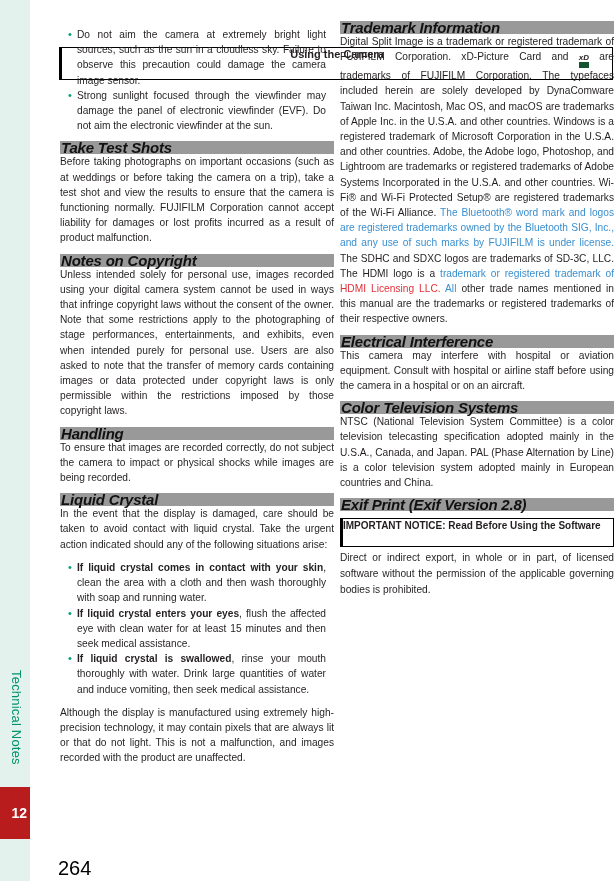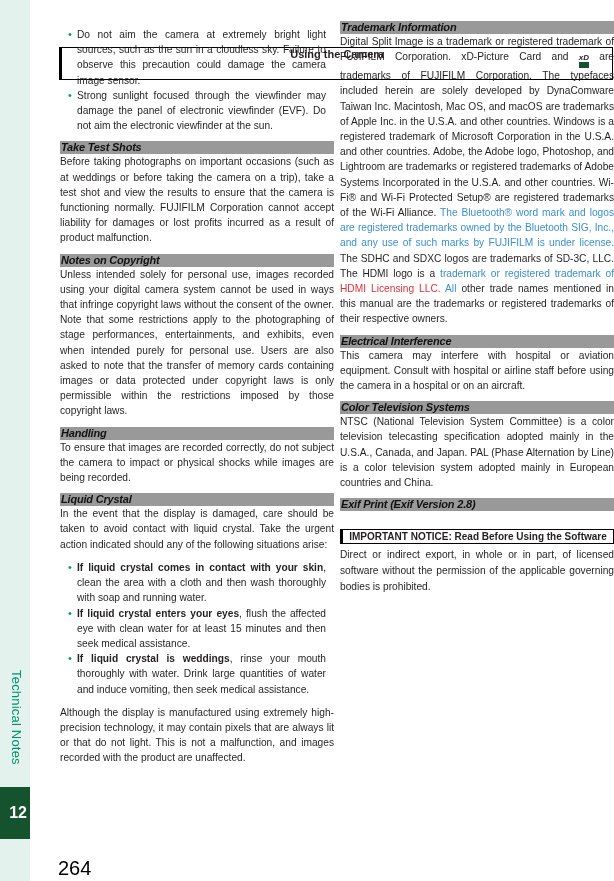--- a/index.html
+++ b/index.html
@@ -1,40 +1,40 @@
 <!DOCTYPE html>
 <html><head>
 <meta charset="utf-8">
 <style>
   html, body { margin:0; padding:0; }
   body { width:614px; height:881px; position:relative; background:#ffffff; overflow:hidden;
          font-family:"Liberation Sans", sans-serif; color:#231f20; }
   .side { position:absolute; left:0; top:0; width:30px; height:881px; background:#e3f2ed; }
   .side-label { position:absolute; left:6px; top:670px; width:18px; height:110px;
       writing-mode:vertical-rl; font-size:13px; color:#00936b; letter-spacing:0.2px; white-space:nowrap; }
-  .chapter-tab { position:absolute; left:0; top:787px; width:30px; height:52px; background:#14532d;
-      color:#fff; font-weight:bold; font-size:16px; display:flex; align-items:center; justify-content:flex-end; padding-right:3px; box-sizing:border-box; }
+  .chapter-tab { position:absolute; left:0; top:787px; width:30px; height:52px; background:#b91c1c;
+      color:#fff; font-weight:bold; font-size:14px; display:flex; align-items:center; justify-content:flex-end; padding-right:3px; box-sizing:border-box; }
   .page-num { position:absolute; left:58px; top:857px; font-size:20px; color:#000000; }
   .title-box { position:absolute; left:59px; top:1px; width:554px; height:33px; border:1.5px solid #000; border-left-width:3px;
       box-sizing:border-box; text-align:center; font-weight:bold; font-size:11px; line-height:12px;margin-top:46px; }
   .col { position:absolute; top:19px; width:274px; font-size:10.2px; line-height:15.2px; }
   .col.left { left:60px; }
   .col.right { left:340px; }
-  .sec-head { background:#999999; color:#111; font-style:italic; font-weight:bold; font-size:11px;
+  .sec-head { background:#999999; color:#111; font-style:italic; font-weight:bold; font-size:15px;
       height:13px; line-height:13px; padding-left:1px; margin-top:8px; letter-spacing:-0.2px;}
   .sec-head.first { margin-top:2px; }
   p { margin:0; text-align:justify; }
   ul { list-style:none; margin:8px; padding:0; }
   li { position:relative; padding-left:9px; text-align:justify; }
   li::before { content:"•"; position:absolute; left:0; top:0; color:#00a07a; font-size:11px; }
   .b { font-weight:bold; }
   .blue { color:#3a8fcf; }
   .red { color:#e0303a; }
-  .notice { border:1.5px solid #000; border-left-width:3px; text-align:center; font-weight:bold; font-size:10px;
-      height:15px; line-height:13px; margin-top:18px; box-sizing:border-box; }
+  .notice { border:1.5px solid #000; border-left-width:3px; font-weight:bold; font-size:10px;
+      height:29px; line-height:13px; margin-top:7px; box-sizing:border-box; }
   .xd { display:inline-block; font-style:italic; font-weight:bold; font-size:8px; border-bottom:6px solid #14532d; line-height:8px; }
 </style>
 </head>
 <body>
 
 <div class="side"></div>
 <div class="side-label">Technical Notes</div>
 <div class="chapter-tab">12</div>
 <div class="page-num">264</div>
 
@@ -53,21 +53,21 @@
   <p>Unless intended solely for personal use, images recorded using your digital camera system cannot be used in ways that infringe copyright laws without the consent of the owner. Note that some restrictions apply to the photographing of stage performances, entertainments, and exhibits, even when intended purely for personal use. Users are also asked to note that the transfer of memory cards containing images or data protected under copyright laws is only permissible within the restrictions imposed by those copyright laws.</p>
 
   <div class="sec-head">Handling</div>
   <p>To ensure that images are recorded correctly, do not subject the camera to impact or physical shocks while images are being recorded.</p>
 
   <div class="sec-head">Liquid Crystal</div>
   <p>In the event that the display is damaged, care should be taken to avoid contact with liquid crystal. Take the urgent action indicated should any of the following situations arise:</p>
   <ul>
     <li><span class="b">If liquid crystal comes in contact with your skin</span><span>, clean the area with a cloth and then wash thoroughly with soap and running water.</span></li>
     <li><span class="b">If liquid crystal enters your eyes</span><span>, flush the affected eye with clean water for at least 15 minutes and then seek medical assistance.</span></li>
-    <li><span class="b">If liquid crystal is weddings</span><span>, rinse your mouth thoroughly with water. Drink large quantities of water and induce vomiting, then seek medical assistance.</span></li>
+    <li><span class="b">If liquid crystal is swallowed</span><span>, rinse your mouth thoroughly with water. Drink large quantities of water and induce vomiting, then seek medical assistance.</span></li>
   </ul>
   <p style="margin-top:4px">Although the display is manufactured using extremely high-precision technology, it may contain pixels that are always lit or that do not light. This is not a malfunction, and images recorded with the product are unaffected.</p>
 </div>
 
 <div class="col right">
   <div class="sec-head first">Trademark Information</div>
   <p><span>Digital Split Image is a trademark or registered trademark of FUJIFILM Corporation. xD-Picture Card and </span><span class="xd">xD</span><span> are trademarks of FUJIFILM Corporation. The typefaces included herein are solely developed by DynaComware Taiwan Inc. Macintosh, Mac OS, and macOS are trademarks of Apple Inc. in the U.S.A. and other countries. Windows is a registered trademark of Microsoft Corporation in the U.S.A. and other countries. Adobe, the Adobe logo, Photoshop, and Lightroom are trademarks or registered trademarks of Adobe Systems Incorporated in the U.S.A. and other countries. Wi-Fi® and Wi-Fi Protected Setup® are registered trademarks of the Wi-Fi Alliance. </span><span class="blue">The Bluetooth® word mark and logos are registered trademarks owned by the Bluetooth SIG, Inc., and any use of such marks by FUJIFILM is under license.</span><span> The SDHC and SDXC logos are trademarks of SD-3C, LLC. The HDMI logo is a </span><span class="blue">trademark or registered trademark of </span><span class="red">HDMI Licensing LLC.</span><span class="blue"> All</span><span> other trade names mentioned in this manual are the trademarks or registered trademarks of their respective owners.</span></p>
 
   <div class="sec-head">Electrical Interference</div>
   <p>This camera may interfere with hospital or aviation equipment. Consult with hospital or airline staff before using the camera in a hospital or on an aircraft.</p>

